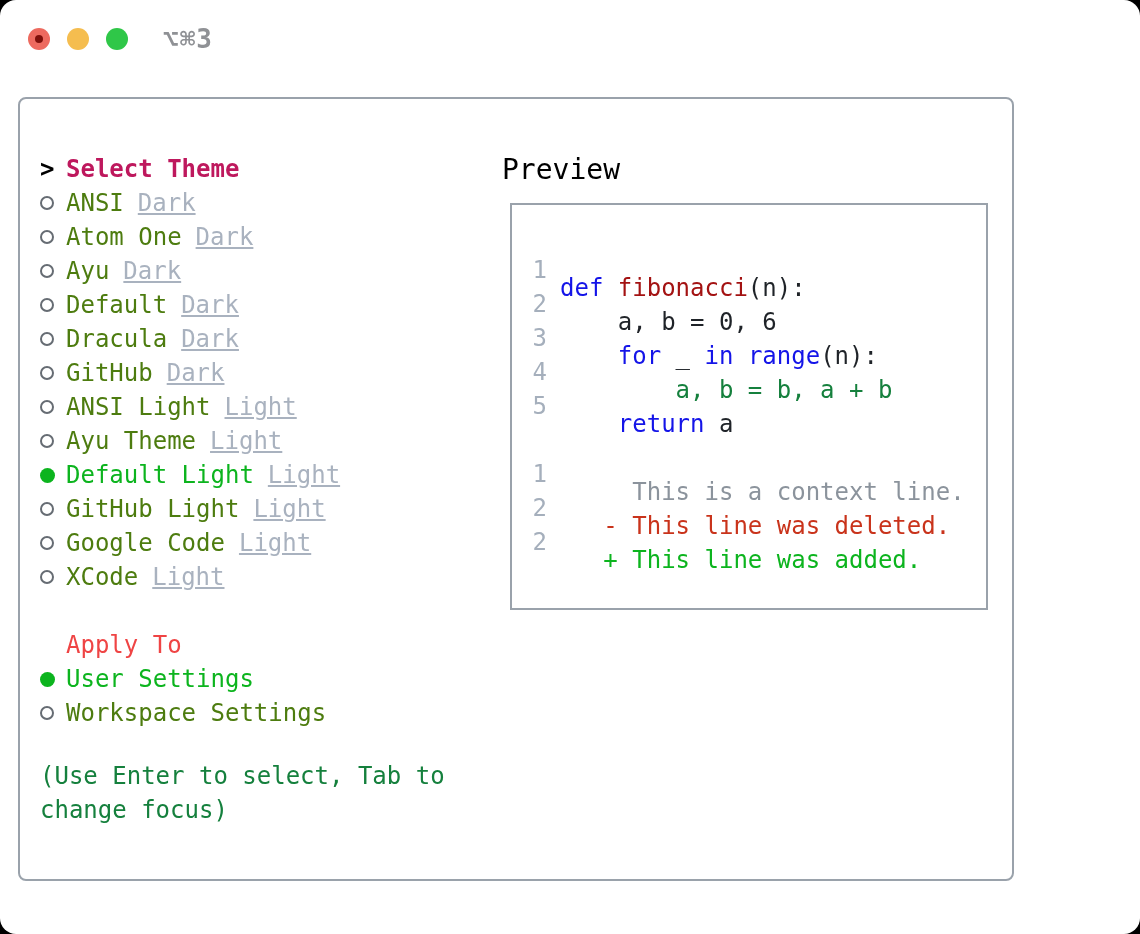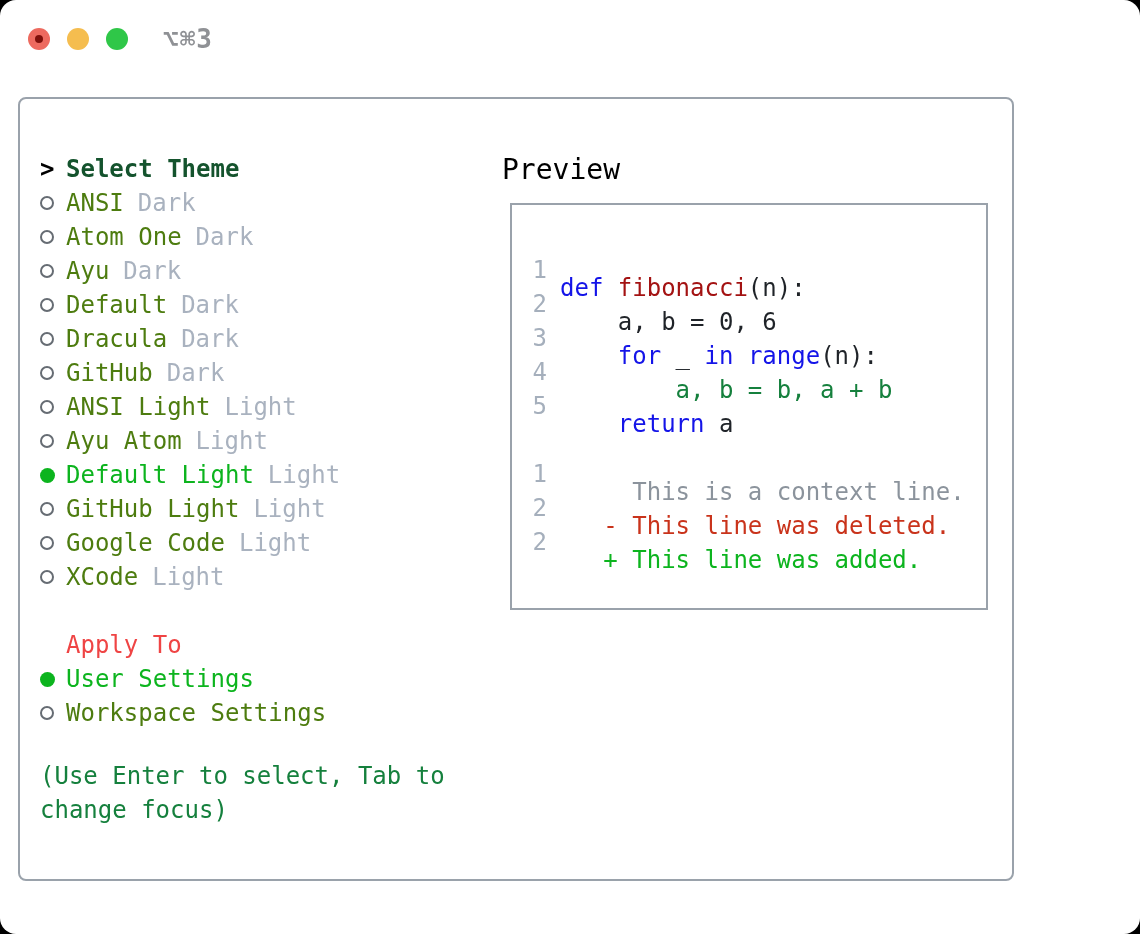--- a/index.html
+++ b/index.html
@@ -21,26 +21,26 @@
 
   
   .panel{position:absolute;left:18px;top:97px;width:996px;height:784px;
     border:2px solid #9aa2ab;border-radius:8px;background:#fff;box-sizing:border-box;}
 
   
   .left-col{position:absolute;left:20px;top:53px;}
   .row{display:flex;align-items:center;height:34px;font-size:24px;white-space:pre;}
   .marker{width:26px;flex:none;display:flex;align-items:center;}
   .prompt{color:#000;font-weight:bold;font-size:24px;}
-  .hdr{font-weight:bold;color:#14532d;}
+  .hdr{font-weight:bold;color:#be185d;}
   .circle{width:14px;height:14px;border:2px solid #666c73;border-radius:50%;box-sizing:border-box;}
   .dot{width:15px;height:15px;border-radius:50%;background:var(--green,#0cb41e);}
   .t-name{color:#4d7c0f;}
   .t-name.sel{color:var(--green,#0cb41e);}
-  .t-tag{color:#a9b2bf;margin-left:14px;}
+  .t-tag{color:#a9b2bf;margin-left:14px;text-decoration:underline;}
   .spacer{height:34px;}
   .apply-header{margin-left:26px;color:#ef4444;}
   .footer{position:absolute;left:20px;top:660px;width:445px;font-size:24px;line-height:34px;color:#15803d;}
 
   
   .preview-title{position:absolute;left:482px;top:53px;height:34px;display:flex;align-items:center;
     font-size:28px;font-weight:normal;color:#000;}
   .preview-box{position:absolute;left:490px;top:104px;width:478px;height:407px;
     border:2px solid #9aa2ab;background:#fff;box-sizing:border-box;
     padding:48px 0 0 20px;overflow:hidden;}
@@ -68,21 +68,21 @@
         <span class="hdr">Select Theme</span>
       </div>
       <div id="theme-list">
           <div class="row"><span class="marker"><span class="circle"></span></span><span class="t-name">ANSI</span><span class="t-tag">Dark</span></div>
           <div class="row"><span class="marker"><span class="circle"></span></span><span class="t-name">Atom One</span><span class="t-tag">Dark</span></div>
           <div class="row"><span class="marker"><span class="circle"></span></span><span class="t-name">Ayu</span><span class="t-tag">Dark</span></div>
           <div class="row"><span class="marker"><span class="circle"></span></span><span class="t-name">Default</span><span class="t-tag">Dark</span></div>
           <div class="row"><span class="marker"><span class="circle"></span></span><span class="t-name">Dracula</span><span class="t-tag">Dark</span></div>
           <div class="row"><span class="marker"><span class="circle"></span></span><span class="t-name">GitHub</span><span class="t-tag">Dark</span></div>
           <div class="row"><span class="marker"><span class="circle"></span></span><span class="t-name">ANSI Light</span><span class="t-tag">Light</span></div>
-          <div class="row"><span class="marker"><span class="circle"></span></span><span class="t-name">Ayu Atom</span><span class="t-tag">Light</span></div>
+          <div class="row"><span class="marker"><span class="circle"></span></span><span class="t-name">Ayu Theme</span><span class="t-tag">Light</span></div>
           <div class="row"><span class="marker"><span class="dot"></span></span><span class="t-name sel">Default Light</span><span class="t-tag">Light</span></div>
           <div class="row"><span class="marker"><span class="circle"></span></span><span class="t-name">GitHub Light</span><span class="t-tag">Light</span></div>
           <div class="row"><span class="marker"><span class="circle"></span></span><span class="t-name">Google Code</span><span class="t-tag">Light</span></div>
           <div class="row"><span class="marker"><span class="circle"></span></span><span class="t-name">XCode</span><span class="t-tag">Light</span></div>
         </div>
 
       <div class="spacer"></div>
 
       <div class="row">
         <span class="apply-header">Apply To</span>

